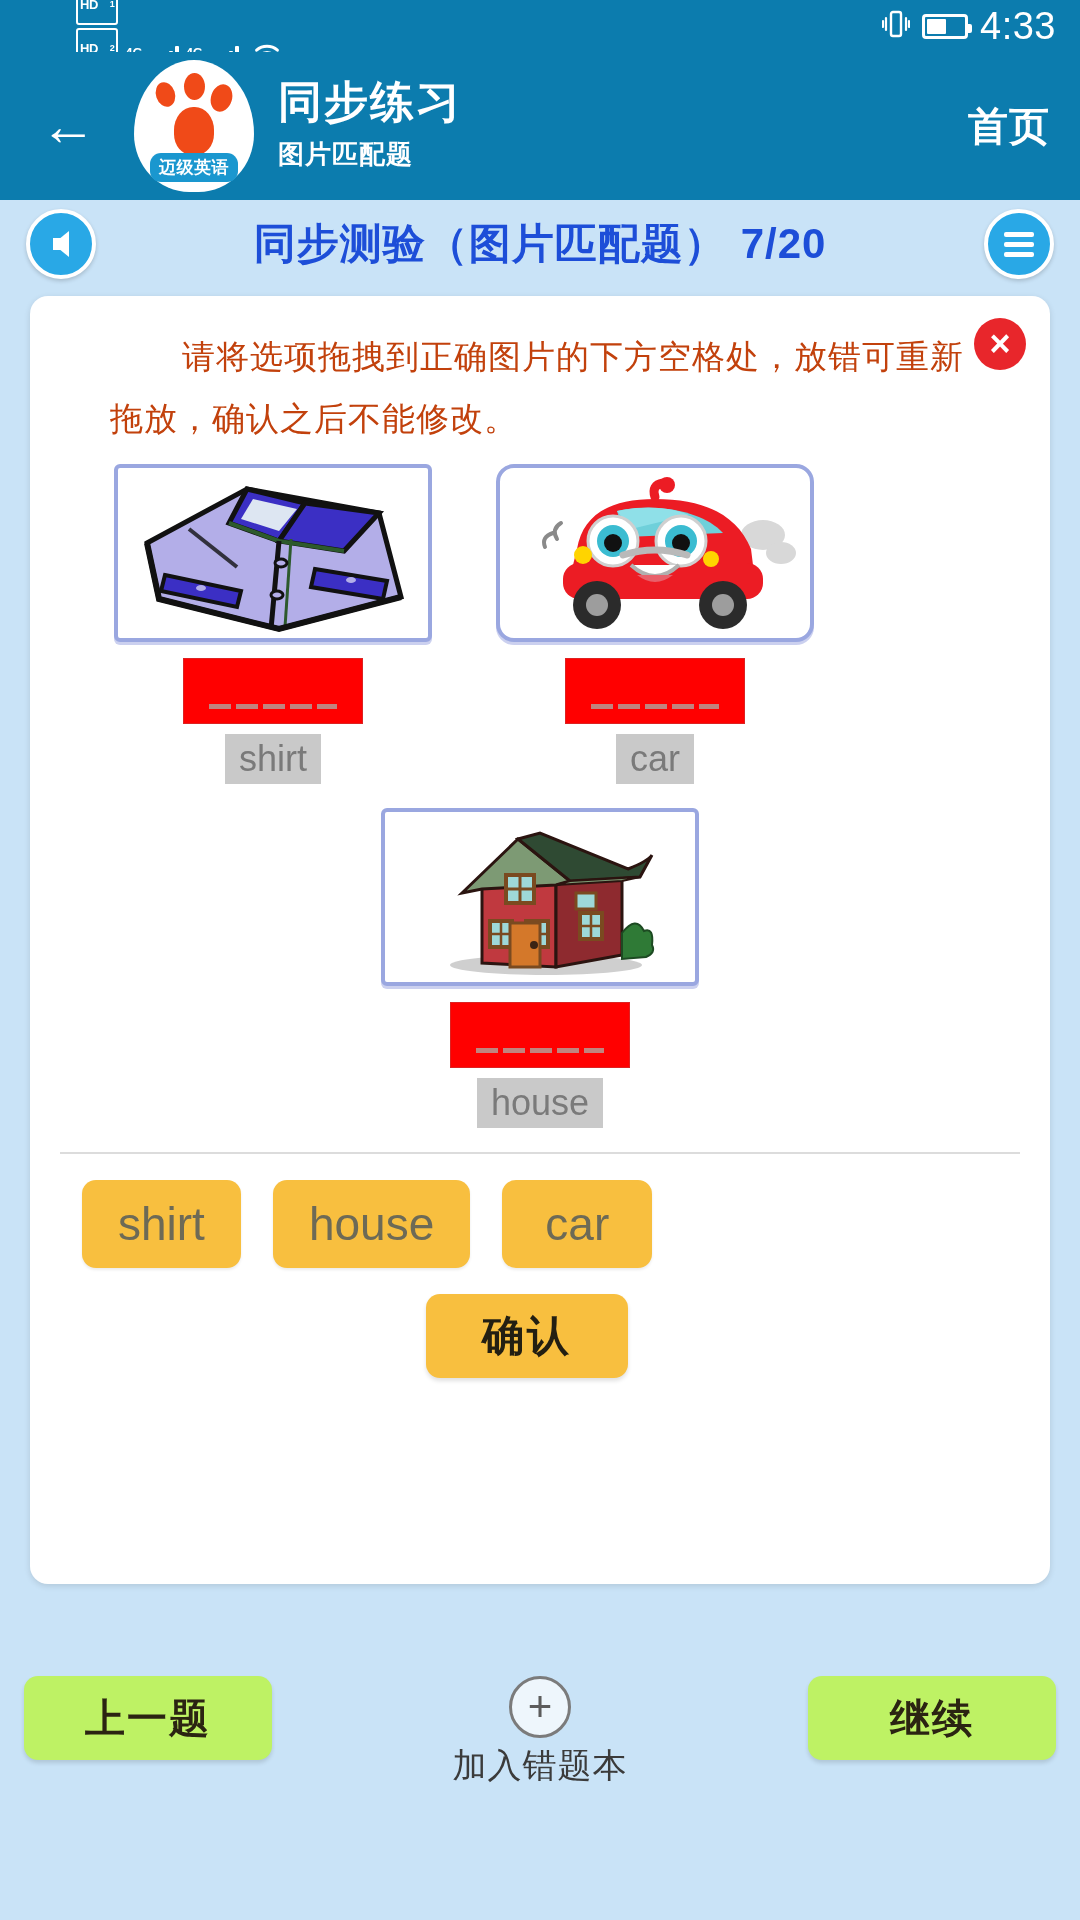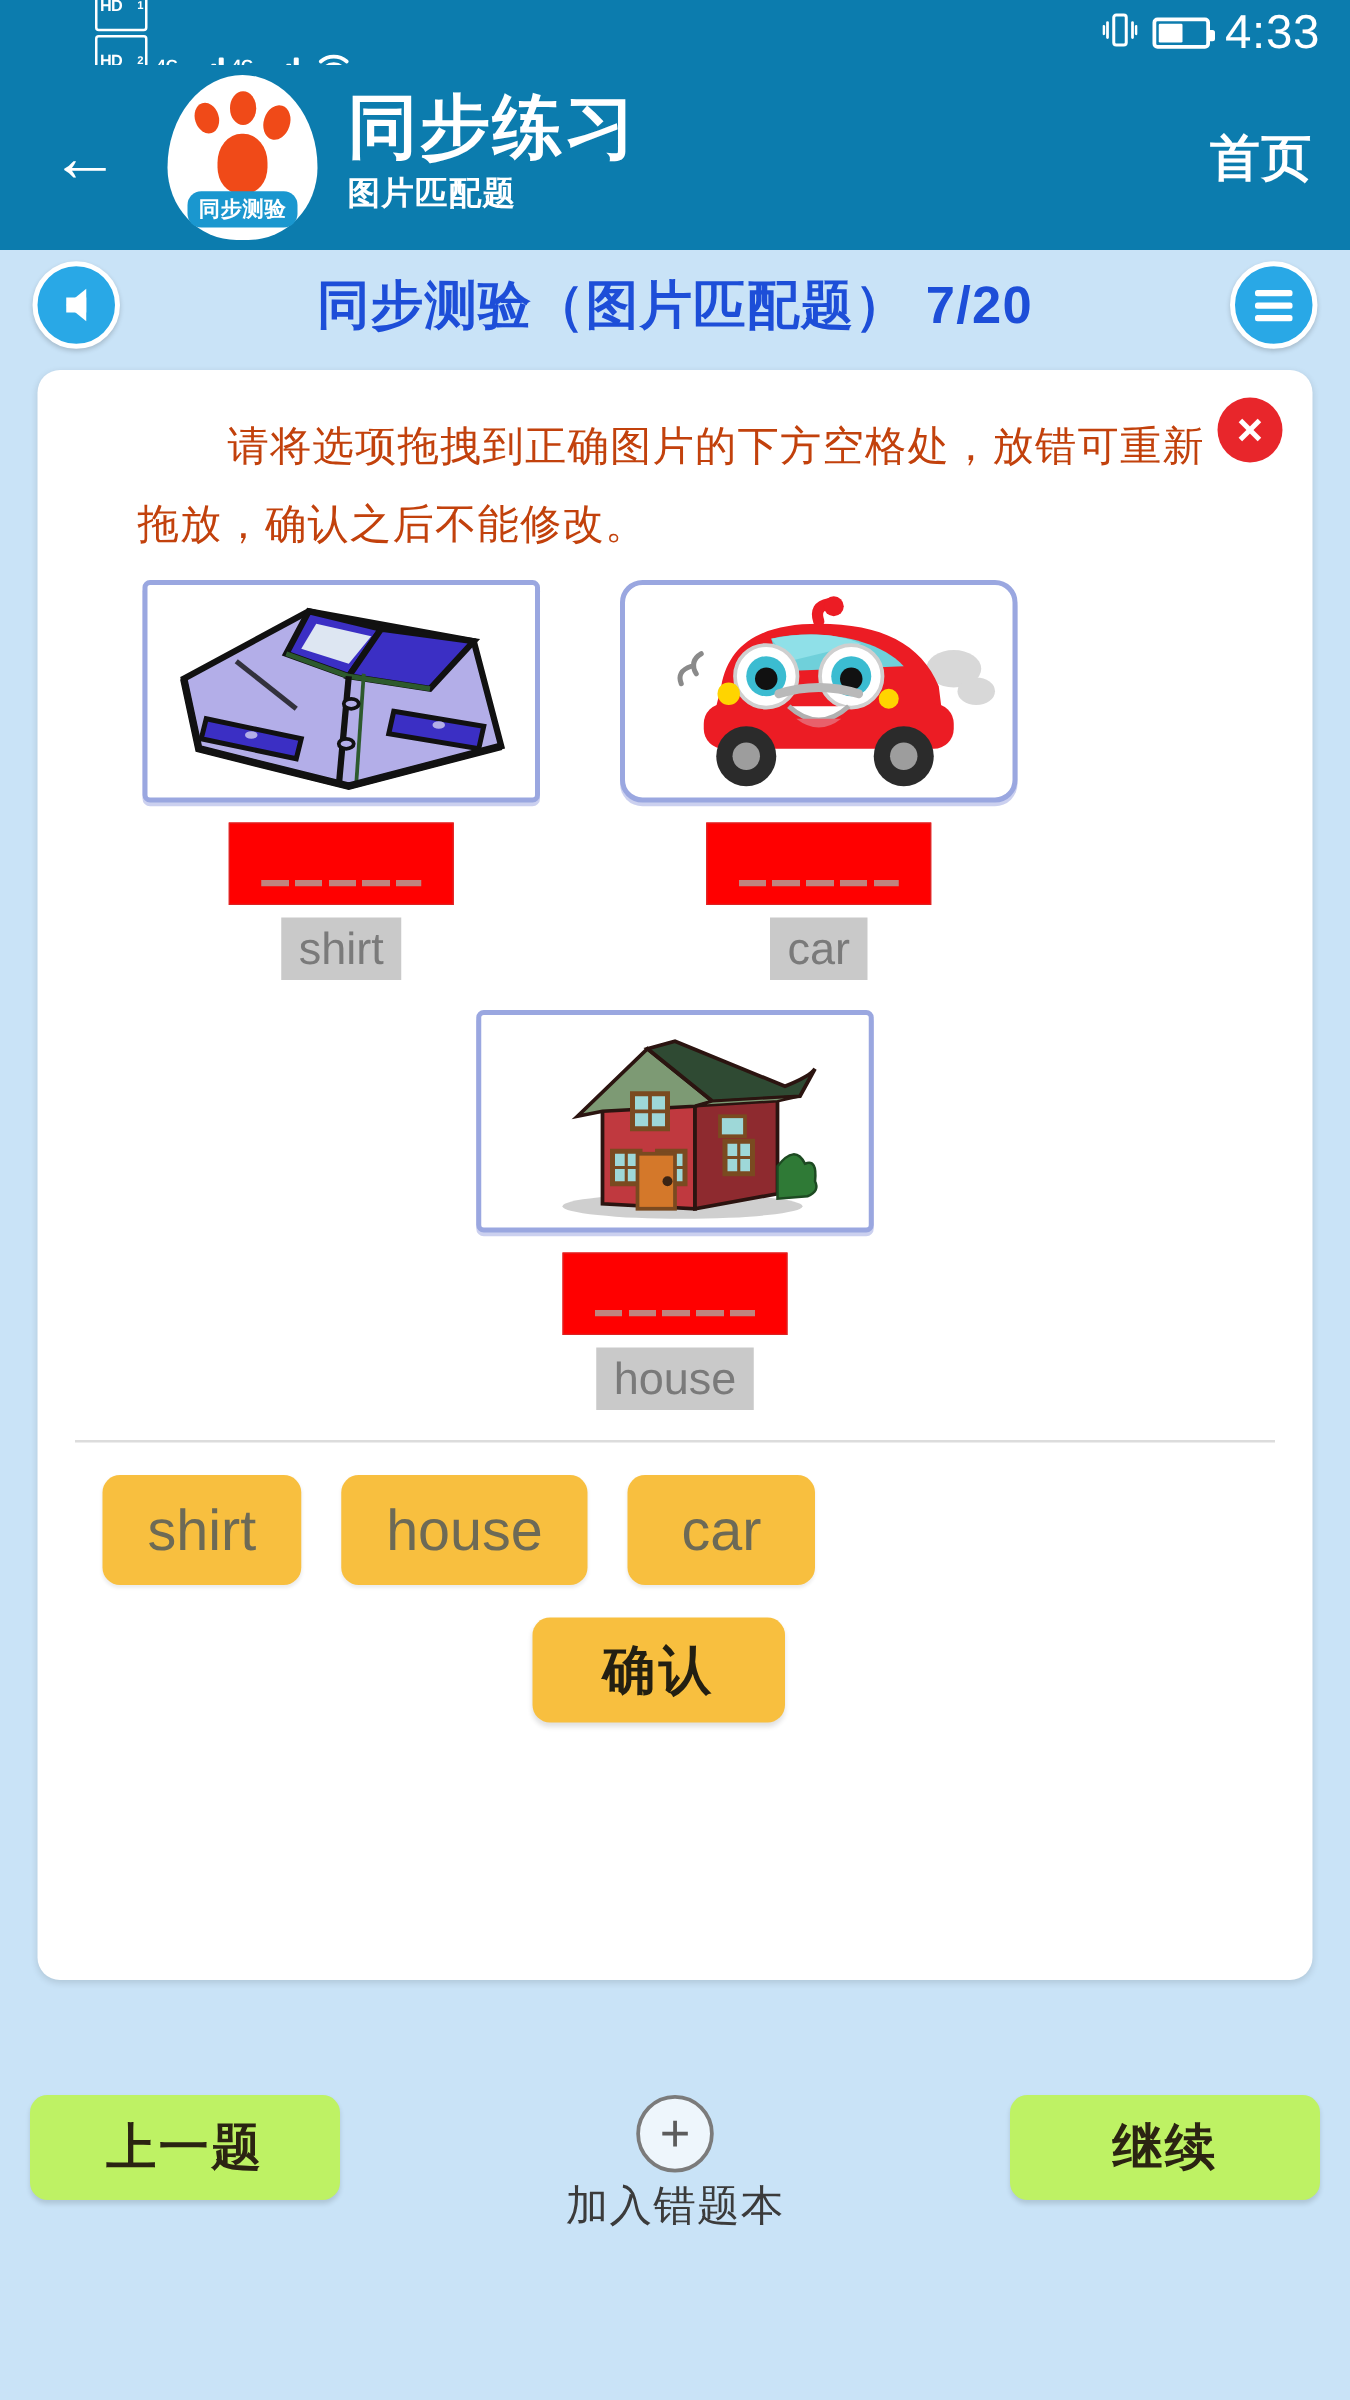--- a/index.html
+++ b/index.html
@@ -66,21 +66,21 @@
   .paw .p1 { width: 19px; height: 25px; left: 22px; top: 22px; transform: rotate(-18deg); }
   .paw .p2 { width: 21px; height: 27px; left: 50px; top: 13px; }
   .paw .p3 { width: 21px; height: 28px; left: 77px; top: 24px; transform: rotate(18deg); }
   .paw .p4 { width: 40px; height: 48px; left: 40px; top: 47px; border-radius: 48% 48% 44% 44%; }
   .logo-tag {
     position: absolute; bottom: 10px; left: 50%; transform: translateX(-50%);
     background: #1a97cf; color: #fff; font-size: 17px; font-weight: bold;
     padding: 3px 9px; border-radius: 11px; white-space: nowrap; letter-spacing: 0.5px;
   }
   .apptitles { margin-left: 18px; color: #fff; }
-  .apptitle-main { font-size: 56px; font-weight: bold; line-height: 56px; letter-spacing: 2px; }
+  .apptitle-main { font-size: 44px; font-weight: bold; line-height: 56px; letter-spacing: 2px; }
   .apptitle-sub { font-size: 26px; font-weight: bold; line-height: 48px; letter-spacing: 1px; }
   .home-link { margin-left: auto; color: #fff; font-size: 40px; font-weight: bold; letter-spacing: 1px; text-align: right; }
 
   
   .quizbar {
     position: absolute; top: 200px; left: 0; width: 1080px; height: 88px;
     display: flex; align-items: center; padding: 0 26px;
   }
   .round-btn {
     width: 70px; height: 70px; border-radius: 50%; background: #29a8e6;
@@ -245,21 +245,21 @@
     <div class="back-arrow">←</div>
     <div class="logo">
       <div class="logo-egg">
         <div class="paw">
           <span class="p1"></span>
             <span class="p2"></span>
             <span class="p3"></span>
             <span class="p4"></span>
         </div>
       </div>
-      <div class="logo-tag">同步测验</div>
+      <div class="logo-tag">迈级英语</div>
     </div>
     <div class="apptitles">
       <div class="apptitle-main">同步练习</div>
       <div class="apptitle-sub">图片匹配题</div>
     </div>
     <div class="home-link">首页</div>
   </div>
 
   <div class="quizbar">
     <div class="round-btn">

